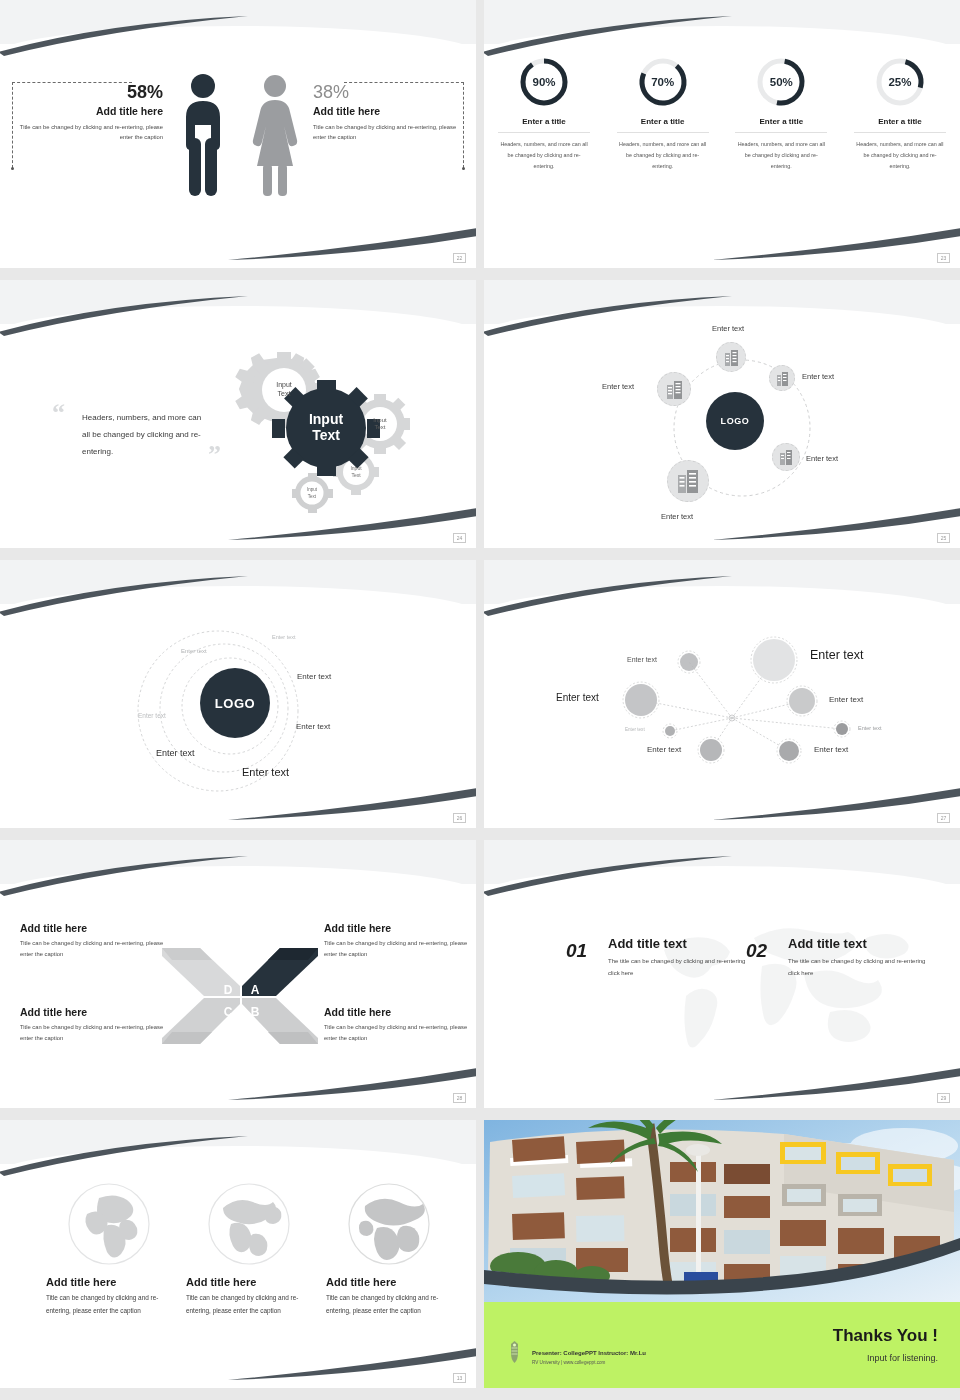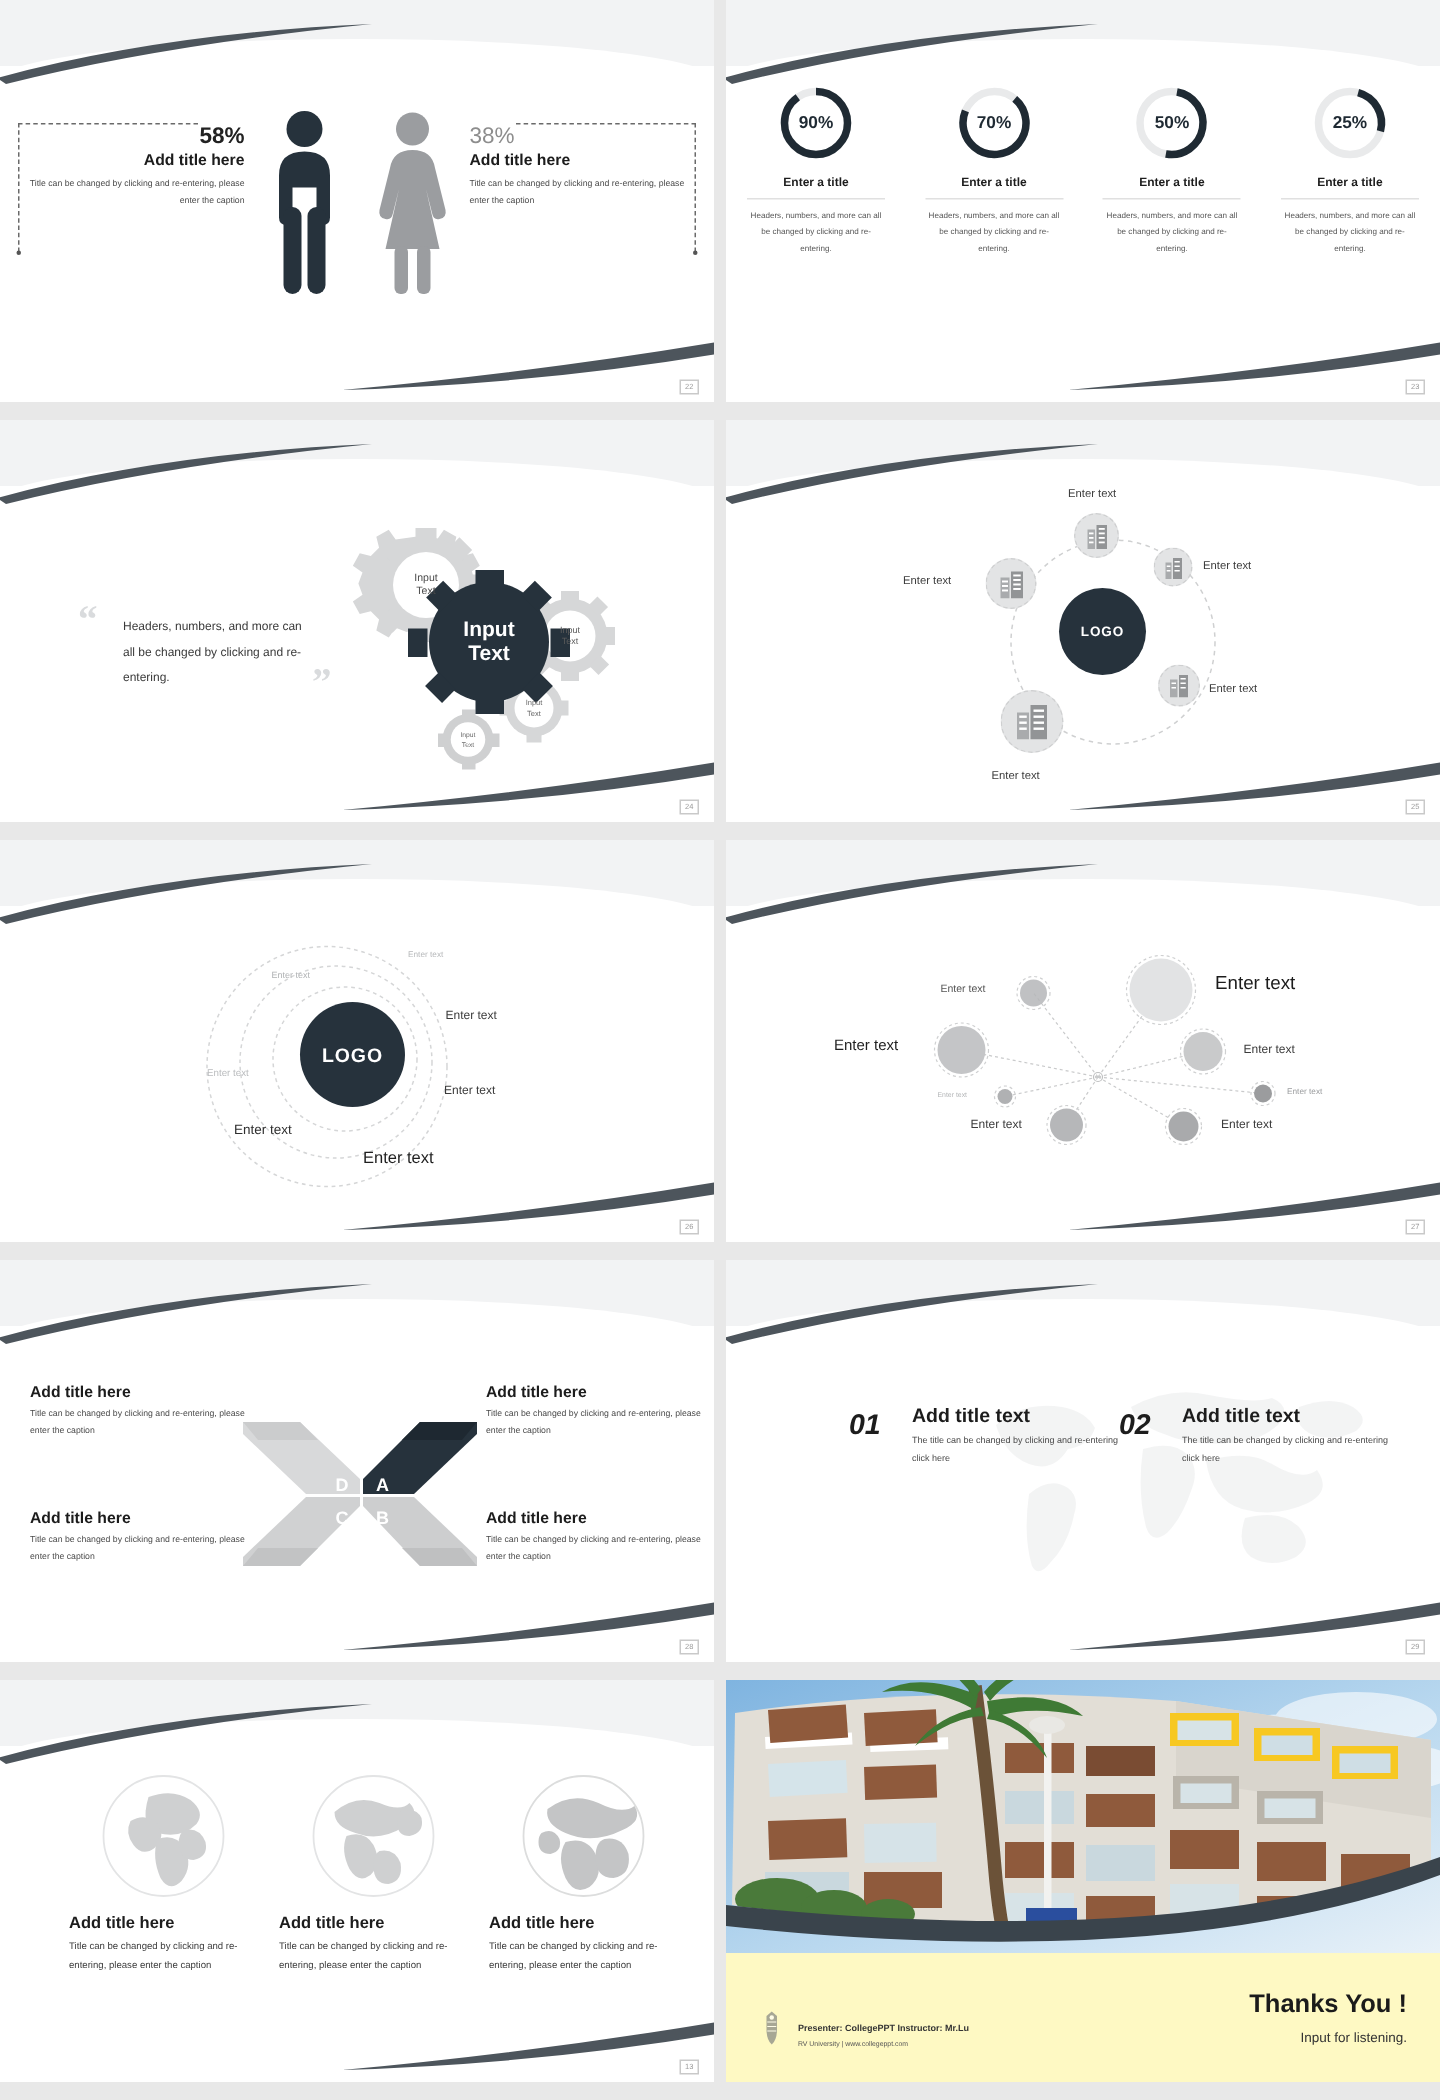--- a/index.html
+++ b/index.html
@@ -66,21 +66,21 @@
   }
   .brk.left  { left: 12px;  border-left: 1px dashed #6a6a6a; }
   .brk.right { right: 12px; border-right: 1px dashed #6a6a6a; }
   .brk::after{ content:""; position:absolute; bottom:-2px; width:3px; height:3px;
                background:#555; border-radius:50%; }
   .brk.left::after { left:-2px; }
   .brk.right::after{ right:-2px; }
   .pct-block { position: absolute; top: 28px; width: 145px; }
   .pct-block.l { left: 18px;  text-align: right; }
   .pct-block.r { right: 18px; text-align: left; }
-  .pct-num { font-size: 15px; font-weight: 700; color: #222; line-height: 1.15; }
+  .pct-num { font-size: 18px; font-weight: 700; color: #222; line-height: 1.15; }
   .pct-num.gray { color: #8d8d8d; font-weight: 400; }
   .pct-title { font-size: 10.5px; font-weight: 700; color: #1c1c1c; margin-top: 2px; }
   .pct-desc { font-size: 5.8px; color: #4a4a4a; line-height: 1.85; margin-top: 5px; }
   .figure { position: absolute; top: 18px; }
   .figure.man   { left: 178px; }
   .figure.woman { left: 250px; }
   
   .donuts { position: absolute; top: 56px; left: 0; right: 0;
             display: flex; justify-content: space-between; padding: 0 14px; }
   .donut-col { width: 92px; text-align: center; }
@@ -120,21 +120,21 @@
     font-size: 19px; font-weight: 700; font-style: italic; color: #1d1d1d;
     position: absolute; left: 0; top: 4px;
   }
   .numblk .t { font-size: 13px; font-weight: 700; color: #1c1c1c; margin-left: 42px; }
   .numblk .d { font-size: 6px; color: #4a4a4a; line-height: 2.0; margin-left: 42px; margin-top: 4px; }
   
   .globe-col { position: absolute; top: 60px; width: 126px; }
   .globe-title { font-size: 11px; font-weight: 700; color: #1c1c1c; margin-top: 8px; }
   .globe-desc  { font-size: 6.4px; color: #3d3d3d; line-height: 2.0; margin-top: 4px; }
   
-  .thanks-slide { background: #fef9c3; }
+  .thanks-slide { background: #bef264; }
   .photo { position: absolute; top: 0; left: 0; width: 476px; height: 182px; overflow: hidden; }
   .thanks-big { position: absolute; right: 22px; bottom: 42px;
                 font-size: 17px; font-weight: 700; color: #1b1b1b; }
   .thanks-sub { position: absolute; right: 22px; bottom: 25px;
                 font-size: 9px; color: #333; }
   .pres-crest { position: absolute; left: 22px; bottom: 24px; width: 17px; height: 24px; opacity: .6; }
   .pres-l1 { position: absolute; left: 48px; bottom: 32px; font-size: 6px; color: #333; font-weight: 700;}
   .pres-l2 { position: absolute; left: 48px; bottom: 23px; font-size: 4.6px; color: #555; }
 </style>
 </head>

